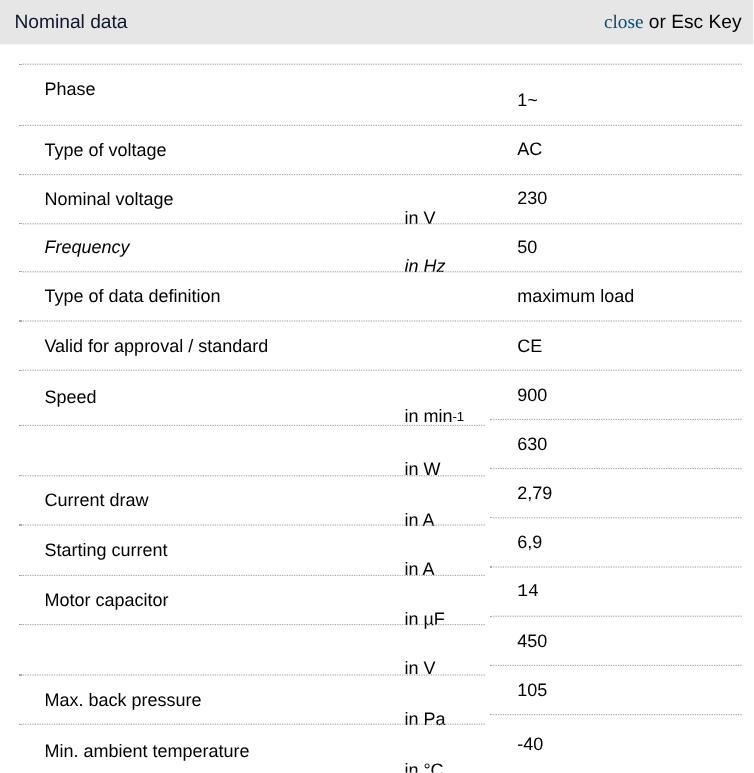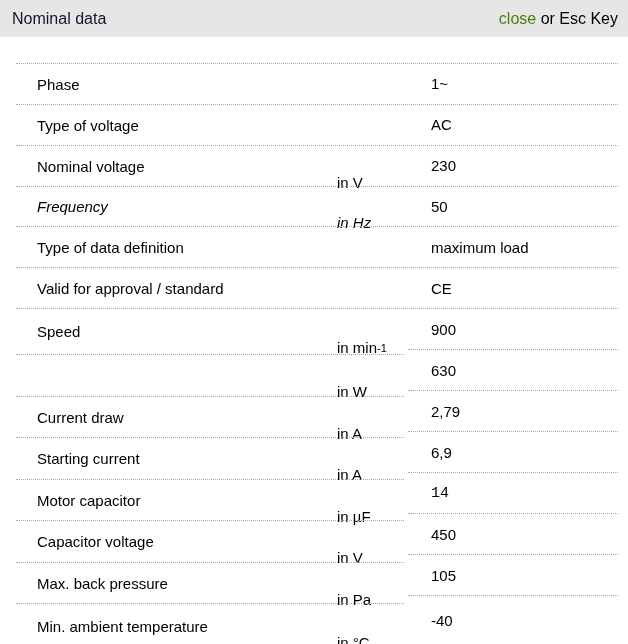--- a/index.html
+++ b/index.html
@@ -28,25 +28,25 @@
     font-size:15px;display:flex;align-items:center;padding-left:23px;
   }
 </style>
 </head>
 <body>
 
 <div class="screen">
 
   <div class="header" id="hdr" style="background: rgb(230, 230, 230);">
     <span class="title">Nominal data</span>
-    <span class="close-area"><a class="close-link" id="closeLink" style="color: #4d7c0f;">close</a><span> or Esc Key</span></span>
+    <span class="close-area"><a class="close-link" id="closeLink" style="color: #0c4a6e; font-family: Liberation Serif, serif;">close</a><span> or Esc Key</span></span>
   </div>
 
   <div class="table-layer" id="tableLayer">
-      <div class="lrow" style="top: 63px; height: 41px; width: 602px; border-top: 1px dotted rgb(168, 168, 168);">
+      <div class="lrow" style="top: 53px; height: 41px; width: 602px; border-top: 1px dotted rgb(168, 168, 168);">
         <span class="lbl">Phase</span>
       </div>
       <div class="vcell" style="top: 63px; height: 41px;">1~</div>
       <div class="lrow" style="top: 104px; height: 41px; width: 602px; border-top: 1px dotted rgb(168, 168, 168); text-align: right;">
         <span class="lbl">Type of voltage</span>
       </div>
       <div class="vcell" style="top: 104px; height: 41px;">AC</div>
       <div class="lrow" style="top: 145px; height: 41px; width: 602px; border-top: 1px dotted rgb(168, 168, 168);">
         <span class="lbl">Nominal voltage</span>
         <span class="unit">in V</span>
@@ -83,21 +83,20 @@
         <span class="lbl">Starting current</span>
         <span class="unit">in A</span>
       </div>
       <div class="vcell" style="top: 432px; height: 41px; border-bottom: 1px dotted rgb(168, 168, 168);">6,9</div>
       <div class="lrow" style="top: 479px; height: 41px; width: 388px; border-top: 1px dotted rgb(168, 168, 168); align-items: center;">
         <span class="lbl">Motor capacitor</span>
         <span class="unit">in µF</span>
       </div>
       <div class="vcell" style="top: 473px; height: 41px; border-bottom: 1px dotted rgb(168, 168, 168); font-family: Liberation Mono, monospace;">14</div>
       <div class="lrow" style="top: 520px; height: 42px; width: 388px; border-top: 1px dotted rgb(168, 168, 168);">
-        <span class="lbl">Capacitor voltage</span>
         <span class="unit">in V</span>
       </div>
       <div class="vcell" style="top: 514px; height: 41px; border-bottom: 1px dotted rgb(168, 168, 168);">450</div>
       <div class="lrow" style="top: 562px; height: 41px; width: 388px; border-top: 1px dotted rgb(168, 168, 168);">
         <span class="lbl">Max. back pressure</span>
         <span class="unit">in Pa</span>
       </div>
       <div class="vcell" style="top: 555px; height: 41px; border-bottom: 1px dotted rgb(168, 168, 168);">105</div>
       <div class="lrow" style="top: 603px; height: 45px; width: 388px; border-top: 1px dotted rgb(168, 168, 168);">
         <span class="lbl">Min. ambient temperature</span>

